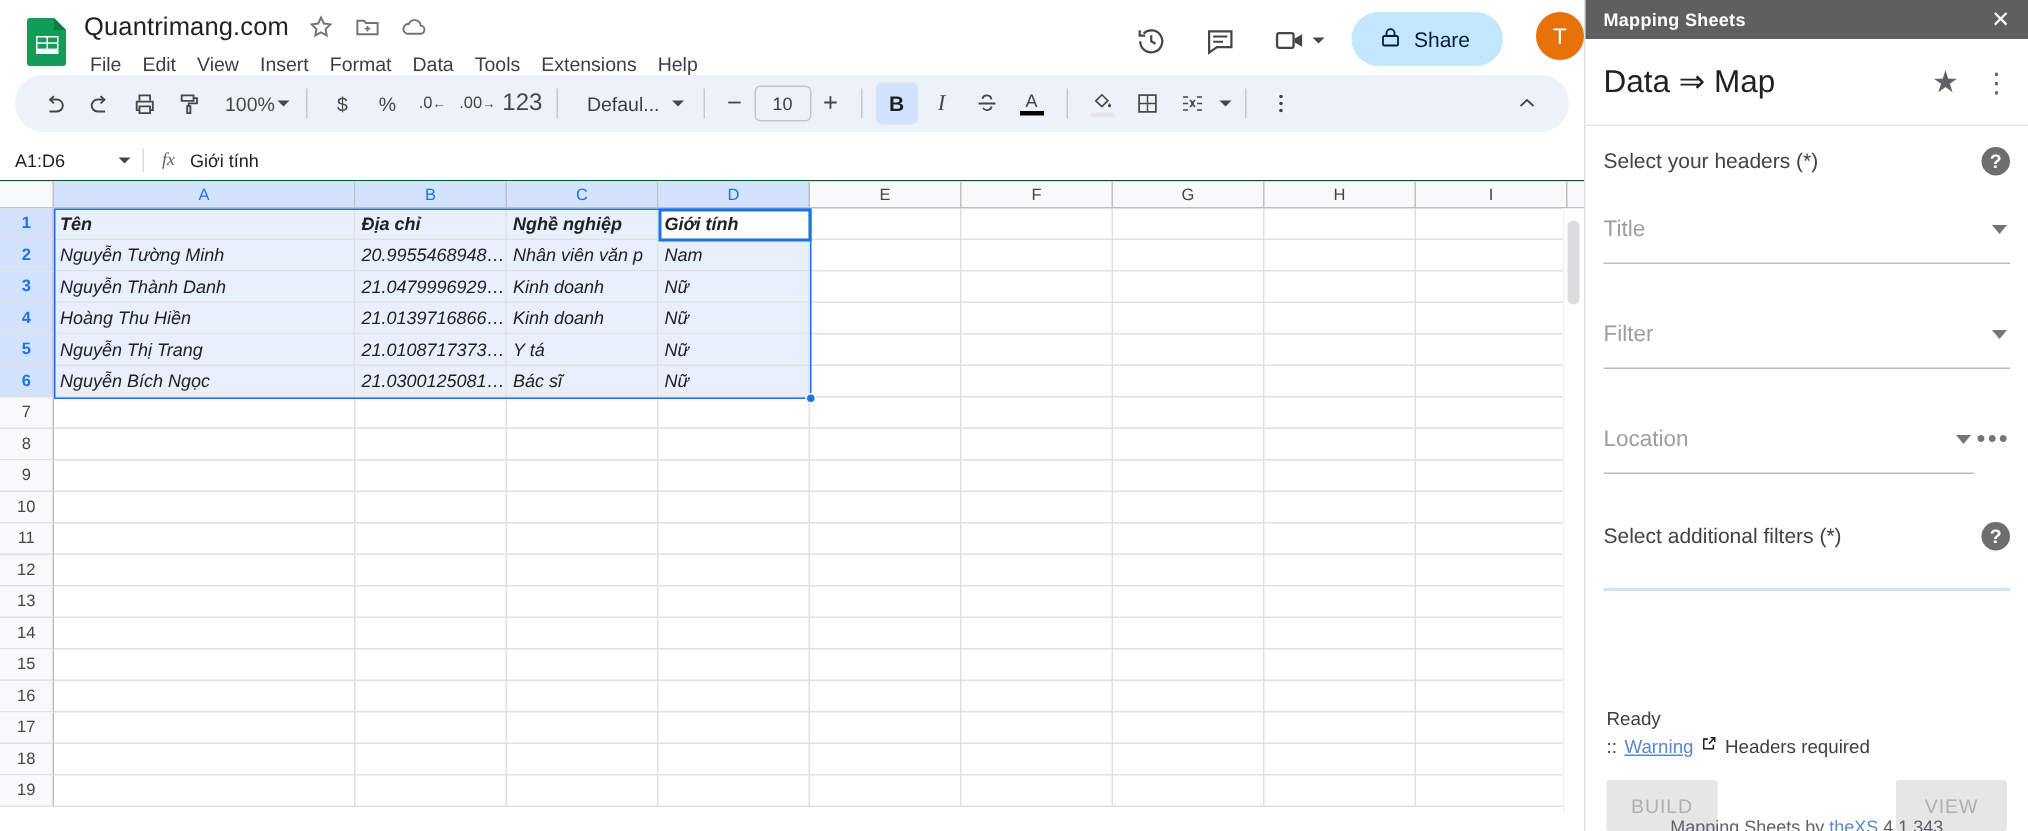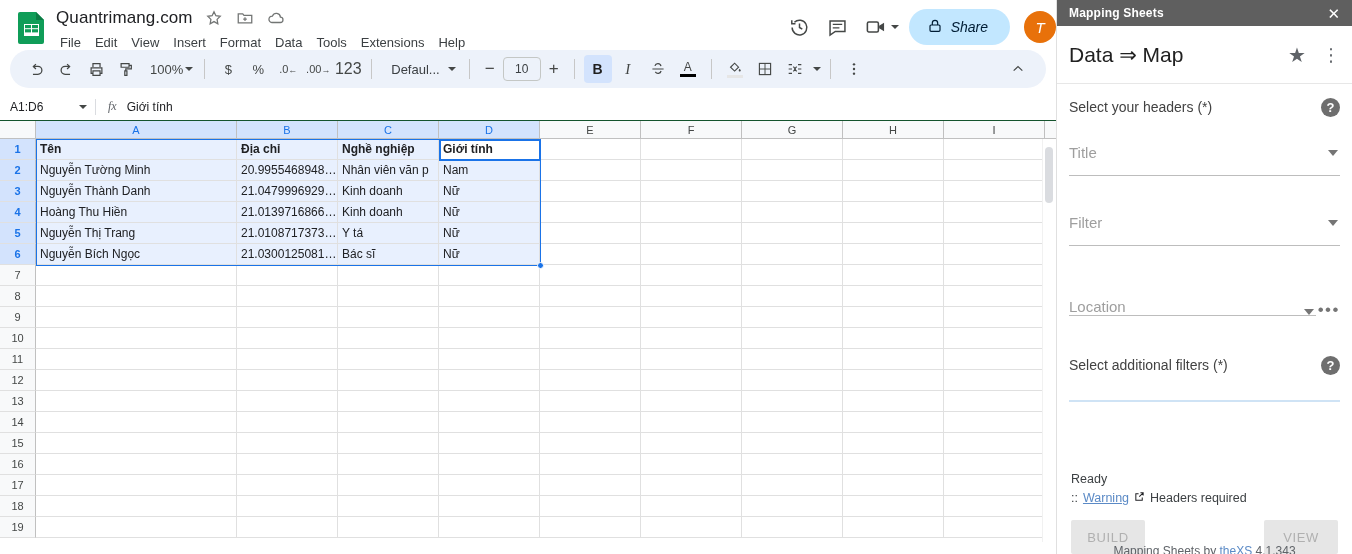--- a/index.html
+++ b/index.html
@@ -20,21 +20,21 @@
   .gs-logo svg { display:block; }
   .gs-title-block { margin-left: 6px; flex: 1 1 auto; }
   .gs-title-row { display: flex; align-items: center; height: 24px; }
   .gs-doc-title { font-size: 17px; color: #202124; letter-spacing: .1px; }
   .gs-title-icons { display: flex; align-items: center; margin-left: 12px; gap: 13px; }
   .gs-title-icons span { width: 18px; height: 18px; display:block; opacity:.75; }
   .gs-title-icons svg { display:block; }
   .gs-menubar { display: flex; align-items: center; gap: 0px; height: 22px; margin-top: 1px; }
   .gs-menu-item { font-size: 13px; color: #3c4043; padding: 2px 7px; border-radius: 4px; line-height: 17px; }
   .gs-menu-item:first-child { padding-left: 4px; }
-  .gs-header-right { display: flex; align-items: center; gap: 0px; margin-top: 6px; font-style: italic; }
+  .gs-header-right { display: flex; align-items: flex-start; gap: 8px; margin-top: 6px; }
   .hicon { width: 38px; height: 38px; border-radius: 50%; display: flex; align-items: center; justify-content: center; }
   .hicon svg { display: block; }
   .cam-wrap { display:flex; align-items:center; }
   .caret-sm { width:0;height:0;border-left:4px solid transparent;border-right:4px solid transparent;border-top:4px solid #444746; margin-left:-4px;}
   .share-btn {
     height: 36px; display: flex; align-items: center; gap: 8px;
     background: #c2e7ff; color: #001d35; border-radius: 18px;
     padding: 0 22px 0 18px; font-size: 14px; margin-left: 10px;
   }
   .avatar {
@@ -75,21 +75,21 @@
   .colhdr { display:flex; height:18px; background:#f8f9fa; border-bottom:1px solid #c0c0c0;}
   .corner { width:36px; flex:0 0 36px; background:#f8f9fa; border-right:1px solid #c0c0c0; }
   .ch { border-right:1px solid #c0c0c0; font-size:11px; color:#444746; display:flex; align-items:center; justify-content:center; }
   .ch.sel { background:#d3e3fd; color:#1a73e8; }
   .gridbody { display:flex; }
   .rowhdrs { width:36px; flex:0 0 36px; }
   .rh { height:21px; border-bottom:1px solid #e0e0e0; border-right:1px solid #c0c0c0; background:#f8f9fa;
         font-size:11px; color:#444746; display:flex; align-items:center; justify-content:center; }
   .rh.sel { background:#d3e3fd; color:#1a73e8; font-weight:bold; }
   .cells { flex:1 1 auto; }
-  .row { display:flex; height:21px; }
+  .row { display:flex; height:21px;font-style:italic; }
   .cell { border-right:1px solid #e0e0e0; border-bottom:1px solid #e0e0e0;
           font-size:12px; color:#202124; display:flex; align-items:center;
           padding: 0 3px 0 4px; overflow:hidden; white-space:nowrap; }
   .cell.selrange { background:#e8f0fe; }
   .cell.hdrcell { font-weight:bold; }
   .cell.active { background:#fff; }
   .sel-outline { position:absolute; border:2px solid #1a73e8; pointer-events:none; }
   .fill-handle { position:absolute; width:7px; height:7px; background:#1a73e8; border-radius:50%; border:1px solid #fff; }
   .vscroll-track { position:absolute; right:0; top:18px; width:14px; bottom:0; background:#fff; border-left:1px solid #f1f1f1; }
   .vscroll-thumb { position:absolute; right:3px; top:26px; width:8px; height:56px; background:#dadce0; border-radius:4px; }
@@ -616,21 +616,21 @@
       <div class="field">
         <span class="field-label">Title</span>
         <span class="caret-g"></span>
       </div>
 
       <div class="field">
         <span class="field-label">Filter</span>
         <span class="caret-g"></span>
       </div>
 
-      <div class="field has-dots" style="margin-bottom:26px;align-items:flex-end;">
+      <div class="field has-dots" style="margin-bottom:18px;">
         <span class="field-label">Location</span>
         <span class="caret-g"></span>
         <span class="dots">•••</span>
       </div>
 
       <div class="sect-row">
         <div class="sect-label">Select additional filters (*)</div>
         <div class="help-icon">?</div>
       </div>
 

